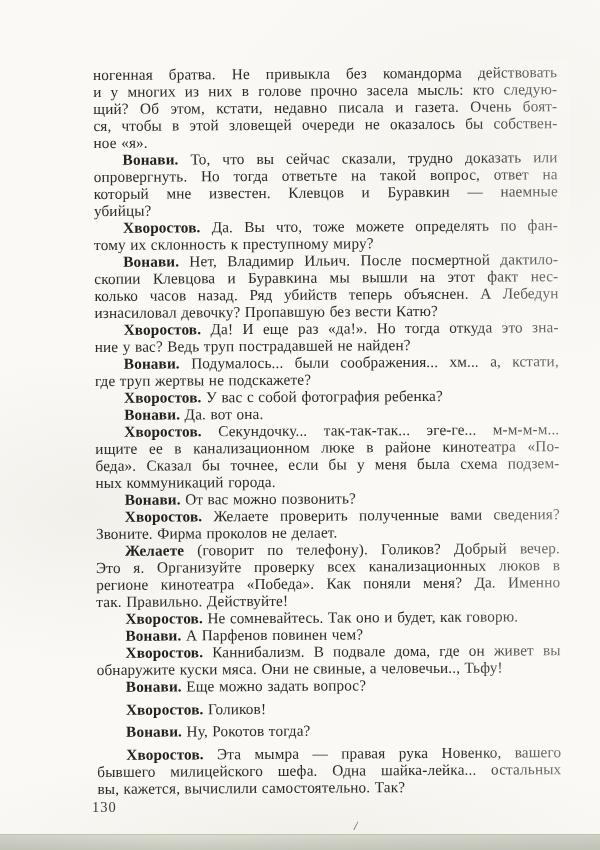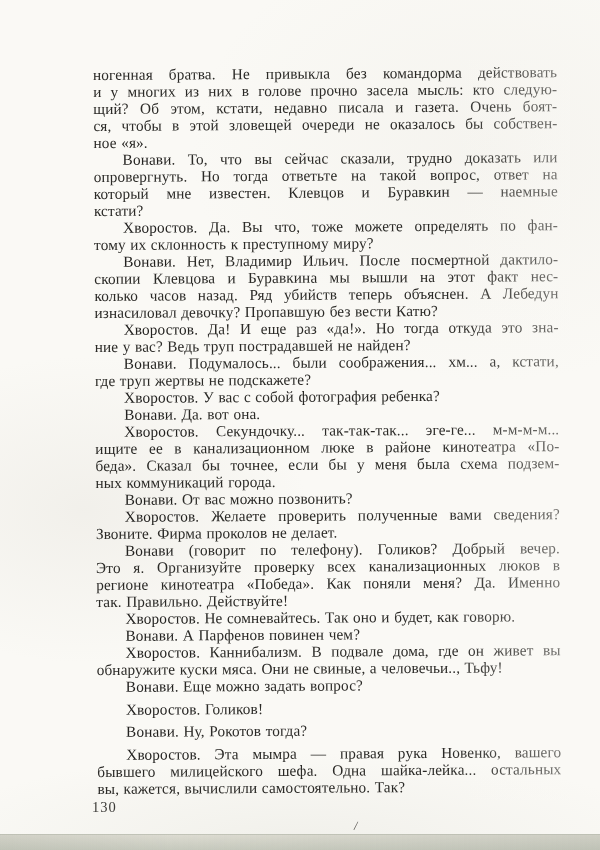--- a/index.html
+++ b/index.html
@@ -31,21 +31,21 @@
     font-family: "Liberation Serif", "DejaVu Serif", serif;
     font-size: 15.3px;
     line-height: 17px;
     height: 17px;
     color: #2b2a27;
     text-align: justify;
     text-align-last: justify;
     word-spacing: 0.6px;
     letter-spacing: 0.1px;
   }
-  .line strong { font-weight: normal; color: #232220; }
+  .line strong { font-weight: bold; color: #232220; }
   .line.end { text-align-last: left; }
   .line.indent { text-indent: 29px; }
   .line.gap { margin-top: 5.5px; }
   .fade-overlay {
     position: absolute;
     left: 300px;
     top: 60px;
     width: 270px;
     height: 740px;
     pointer-events: none;
@@ -88,41 +88,41 @@
 <div class="paper">
   <div class="text-block" id="text-block">
       <div class="line"><span>ногенная братва. Не привыкла без командорма действовать</span></div>
       <div class="line"><span>и у многих из них в голове прочно засела мысль: кто следую-</span></div>
       <div class="line"><span>щий? Об этом, кстати, недавно писала и газета. Очень боят-</span></div>
       <div class="line"><span>ся, чтобы в этой зловещей очереди не оказалось бы собствен-</span></div>
       <div class="line end"><span>ное «я».</span></div>
       <div class="line indent"><strong>Вонави.</strong><span> То, что вы сейчас сказали, трудно доказать или</span></div>
       <div class="line"><span>опровергнуть. Но тогда ответьте на такой вопрос, ответ на</span></div>
       <div class="line"><span>который мне известен. Клевцов и Буравкин — наемные</span></div>
-      <div class="line end"><span>кстати?</span></div>
+      <div class="line end"><span>убийцы?</span></div>
       <div class="line indent"><strong>Хворостов.</strong><span> Да. Вы что, тоже можете определять по фан-</span></div>
       <div class="line end"><span>тому их склонность к преступному миру?</span></div>
       <div class="line indent"><strong>Вонави.</strong><span> Нет, Владимир Ильич. После посмертной дактило-</span></div>
       <div class="line"><span>скопии Клевцова и Буравкина мы вышли на этот факт нес-</span></div>
       <div class="line"><span>колько часов назад. Ряд убийств теперь объяснен. А Лебедун</span></div>
       <div class="line end"><span>изнасиловал девочку? Пропавшую без вести Катю?</span></div>
       <div class="line indent"><strong>Хворостов.</strong><span> Да! И еще раз «да!». Но тогда откуда это зна-</span></div>
       <div class="line end"><span>ние у вас? Ведь труп пострадавшей не найден?</span></div>
       <div class="line indent"><strong>Вонави.</strong><span> Подумалось... были соображения... хм... а, кстати,</span></div>
       <div class="line end"><span>где труп жертвы не подскажете?</span></div>
       <div class="line indent end"><strong>Хворостов.</strong><span> У вас с собой фотография ребенка?</span></div>
       <div class="line indent end"><strong>Вонави.</strong><span> Да. вот она.</span></div>
       <div class="line indent"><strong>Хворостов.</strong><span> Секундочку... так-так-так... эге-ге... м-м-м-м...</span></div>
       <div class="line"><span>ищите ее в канализационном люке в районе кинотеатра «По-</span></div>
       <div class="line"><span>беда». Сказал бы точнее, если бы у меня была схема подзем-</span></div>
       <div class="line end"><span>ных коммуникаций города.</span></div>
       <div class="line indent end"><strong>Вонави.</strong><span> От вас можно позвонить?</span></div>
       <div class="line indent"><strong>Хворостов.</strong><span> Желаете проверить полученные вами сведения?</span></div>
       <div class="line end"><span>Звоните. Фирма проколов не делает.</span></div>
-      <div class="line indent"><strong>Вонави</strong><span> (говорит по телефону). Голиков? Добрый вечер.</span></div>
+      <div class="line indent"><strong>Желаете</strong><span> (говорит по телефону). Голиков? Добрый вечер.</span></div>
       <div class="line"><span>Это я. Организуйте проверку всех канализационных люков в</span></div>
       <div class="line"><span>регионе кинотеатра «Победа». Как поняли меня? Да. Именно</span></div>
       <div class="line end"><span>так. Правильно. Действуйте!</span></div>
       <div class="line indent end"><strong>Хворостов.</strong><span> Не сомневайтесь. Так оно и будет, как говорю.</span></div>
       <div class="line indent end"><strong>Вонави.</strong><span> А Парфенов повинен чем?</span></div>
       <div class="line indent"><strong>Хворостов.</strong><span> Каннибализм. В подвале дома, где он живет вы</span></div>
       <div class="line end"><span>обнаружите куски мяса. Они не свиные, а человечьи.., Тьфу!</span></div>
       <div class="line indent end"><strong>Вонави.</strong><span> Еще можно задать вопрос?</span></div>
       <div class="line indent end gap"><strong>Хворостов.</strong><span> Голиков!</span></div>
       <div class="line indent end gap"><strong>Вонави.</strong><span> Ну, Рокотов тогда?</span></div>

